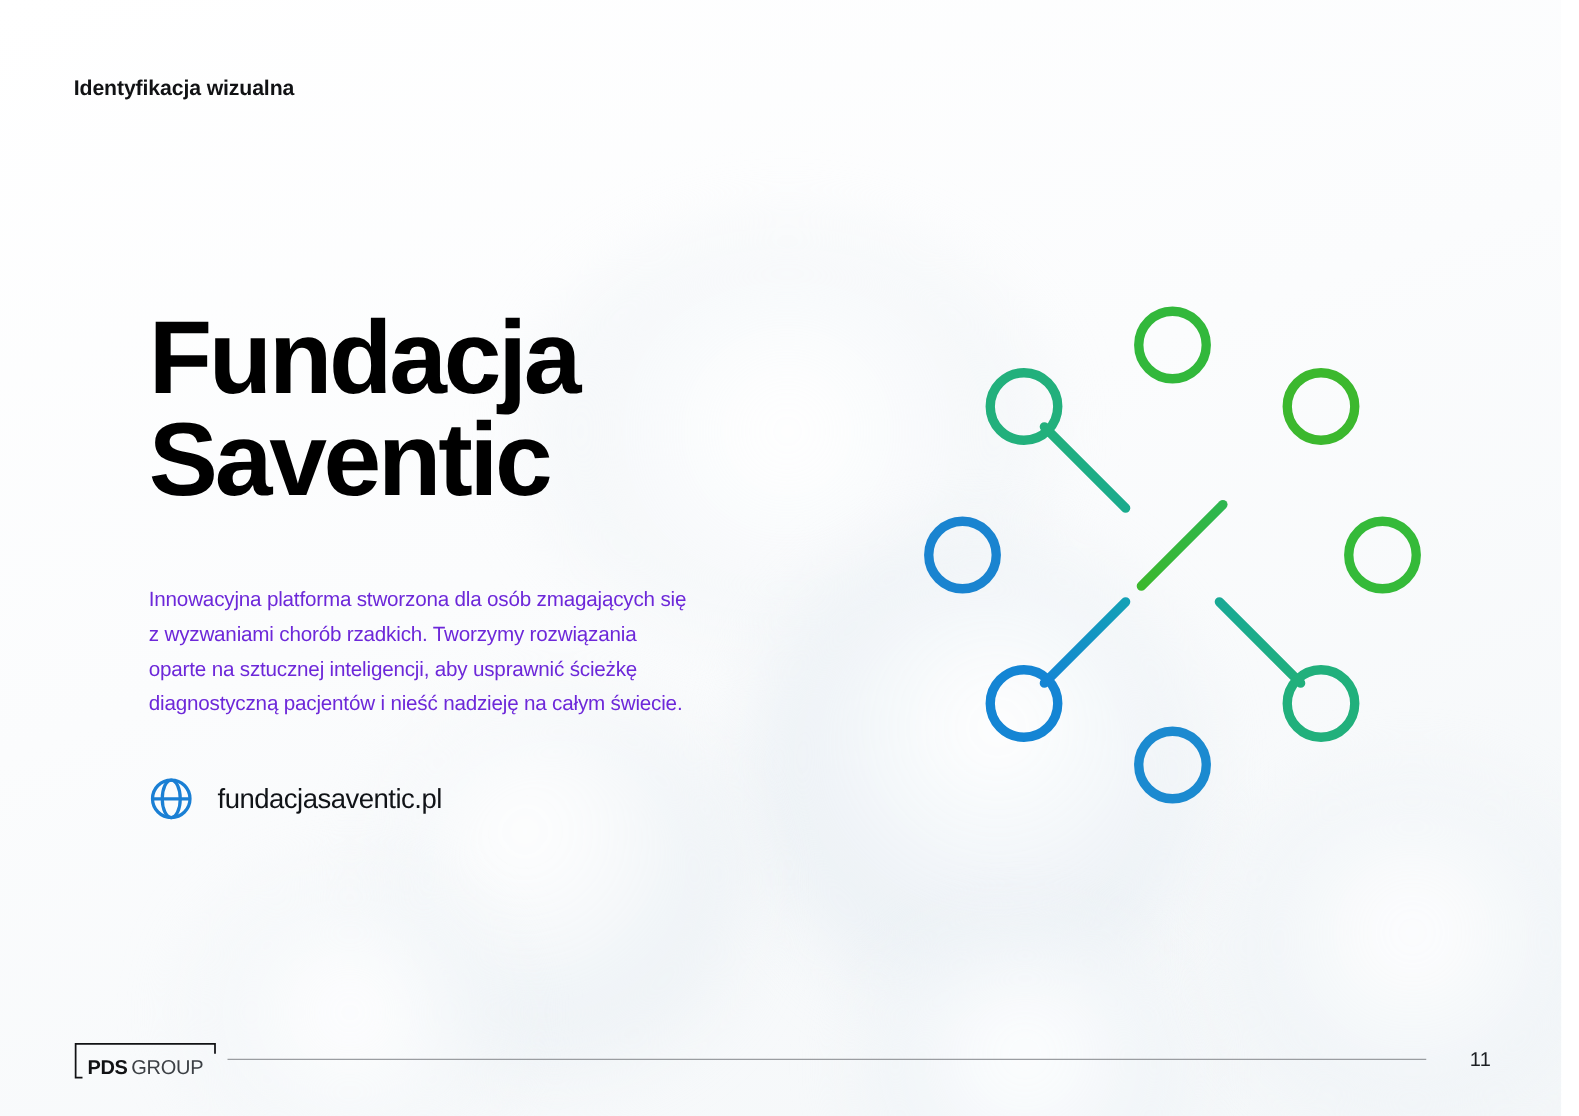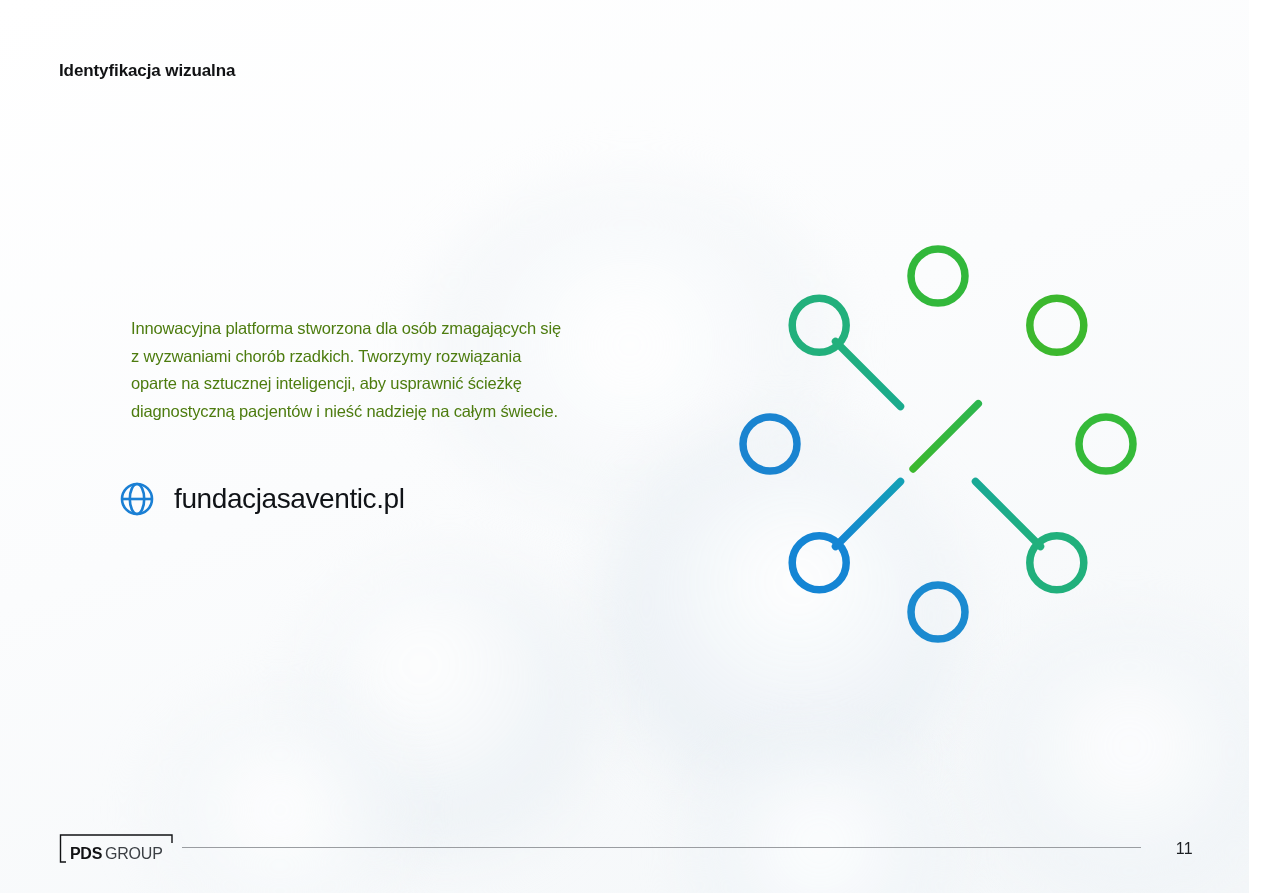--- a/index.html
+++ b/index.html
@@ -96,45 +96,45 @@
   .title {
     font-size: 83px;
     font-weight: bold;
     line-height: 0.99;
     letter-spacing: -2.6px;
     color: #000000;
     margin: 0;
     white-space: pre-line;
   }
   .body-copy {
-    margin: 12px;
+    margin: 0;
     padding-top: 58px;
     font-size: 16.5px;
     line-height: 1.68;
-    color: #4d7c0f;
+    color: #6d28d9;
     letter-spacing: -0.15px;
     white-space: pre-line;
     max-width: 520px;
   }
 
   
   .website-row {
     display: flex;
     align-items: center;
     gap: 19px;
     padding-top: 43px;
   }
   .globe-icon {
     width: 36px;
     height: 36px;
     flex: 0 0 36px;
     display: block;
   }
   .website-label {
-    font-size: 28px;
+    font-size: 22px;
     color: #101317;
     letter-spacing: -0.4px;
     line-height: 1;
   }
 
   
   .logo-graphic {
     position: absolute;
     left: 718px;
     top: 224px;
@@ -190,20 +190,22 @@
     <div class="blob blob-b"></div>
     <div class="blob blob-a"></div>
     <div class="blob blob-c"></div>
     <div class="blob blob-e"></div>
     <div class="blob blob-f"></div>
   </div>
 
   <div class="slide-header">Identyfikacja wizualna</div>
 
   <div class="content-left">
+    <h1 class="title">Fundacja
+Saventic</h1>
 
     <p class="body-copy">Innowacyjna platforma stworzona dla osób zmagających się
 z wyzwaniami chorób rzadkich. Tworzymy rozwiązania
 oparte na sztucznej inteligencji, aby usprawnić ścieżkę
 diagnostyczną pacjentów i nieść nadzieję na całym świecie.</p>
 
     <div class="website-row">
       <svg class="globe-icon" viewBox="0 0 36 36">
         <circle cx="18" cy="18" r="15" fill="none" stroke="#1a7fd4" stroke-width="2.6"></circle>
         <line x1="3" y1="18" x2="33" y2="18" stroke="#1a7fd4" stroke-width="2.6"></line>

